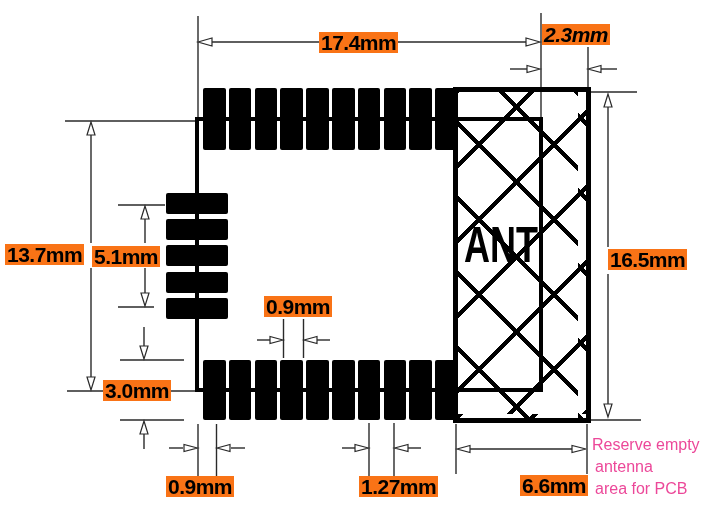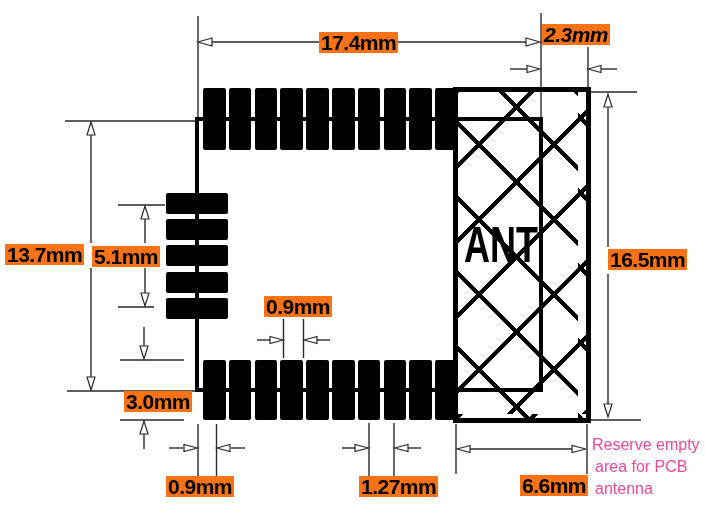--- a/index.html
+++ b/index.html
@@ -155,27 +155,27 @@
       <div class="pad" style="left: 166px; top: 245.4px; width: 62px; height: 21px;"></div>
       <div class="pad" style="left: 166px; top: 271.6px; width: 62px; height: 21px;"></div>
       <div class="pad" style="left: 166px; top: 297.8px; width: 62px; height: 21px;"></div>
     </div>
 
   <div class="dim-label" style="left:319px;top:32px;">17.4mm</div>
   <div class="dim-label" style="left:542px;top:24px;font-style:italic;">2.3mm</div>
   <div class="dim-label" style="left:598px;top:249px;margin-left:10px;">16.5mm</div>
   <div class="dim-label" style="left:5px;top:244px;">13.7mm</div>
   <div class="dim-label" style="left:92px;top:246px;">5.1mm</div>
-  <div class="dim-label" style="left:103px;top:391px;margin-left:21px;">3.0mm</div>
+  <div class="dim-label" style="left:103px;top:380px;">3.0mm</div>
   <div class="dim-label" style="left:264px;top:296px;">0.9mm</div>
   <div class="dim-label" style="left:166px;top:476px;">0.9mm</div>
   <div class="dim-label" style="left:359px;top:476px;">1.27mm</div>
   <div class="dim-label" style="left:489px;top:475px;margin-left:31px;">6.6mm</div>
 
   <div id="ant-label">ANT</div>
 
   <div id="note">
     <div class="note-line">Reserve empty</div>
+    <div class="note-line">antenna</div>
     <div class="note-line">area for PCB</div>
-    <div class="note-line">antenna</div>
   </div>
 
 </div>
 
 </body></html>

